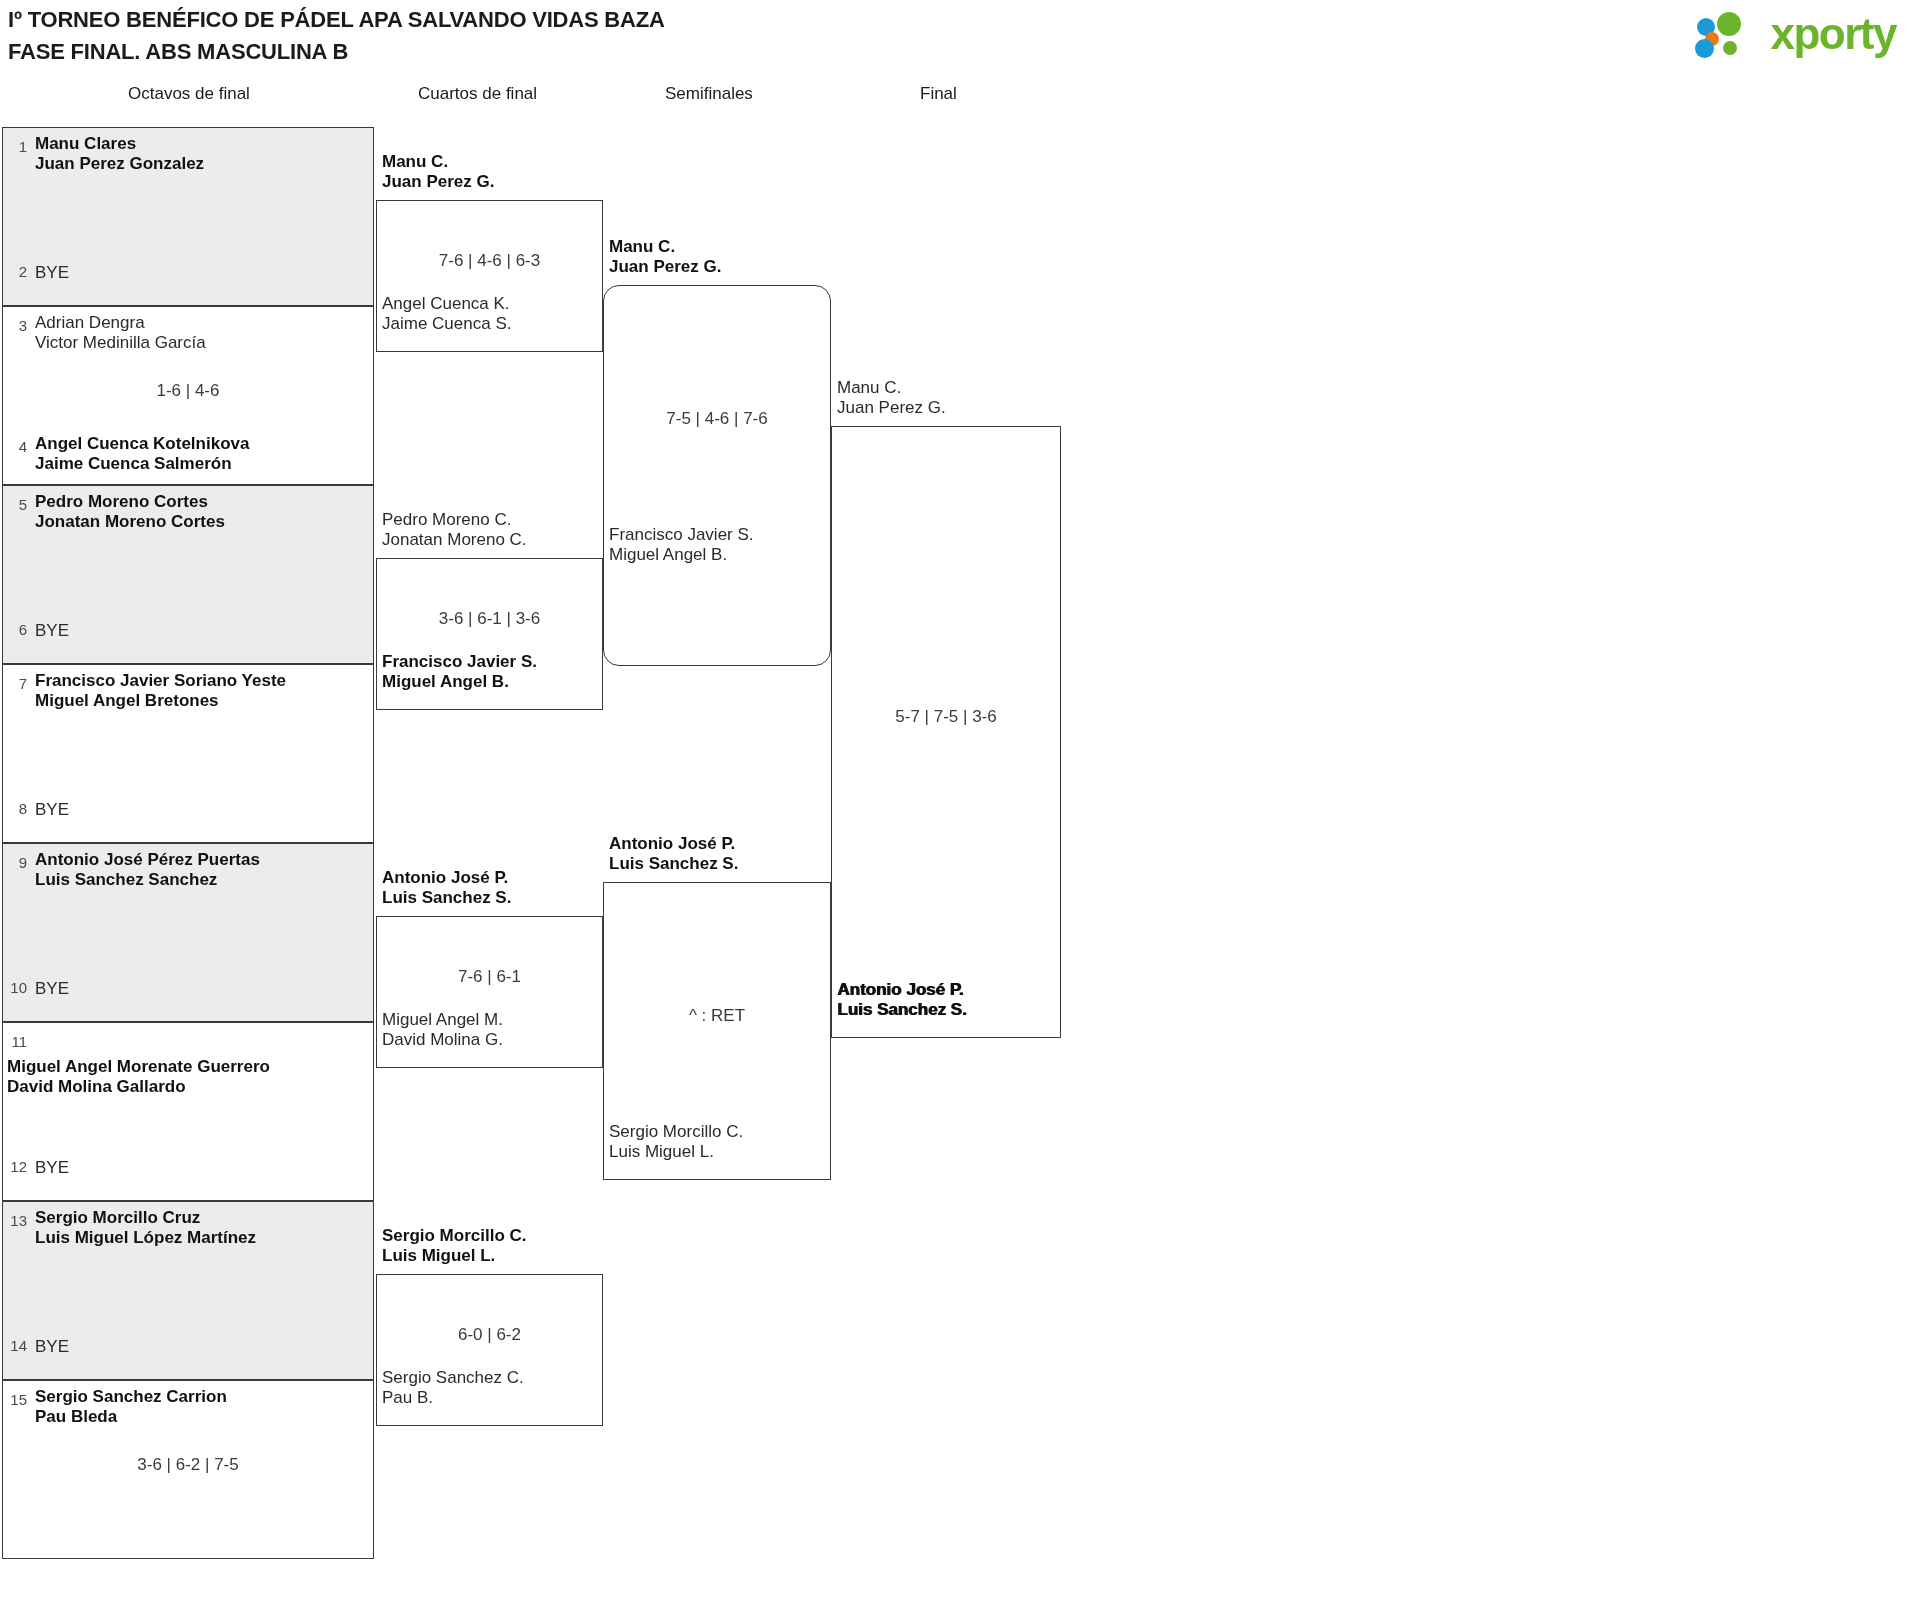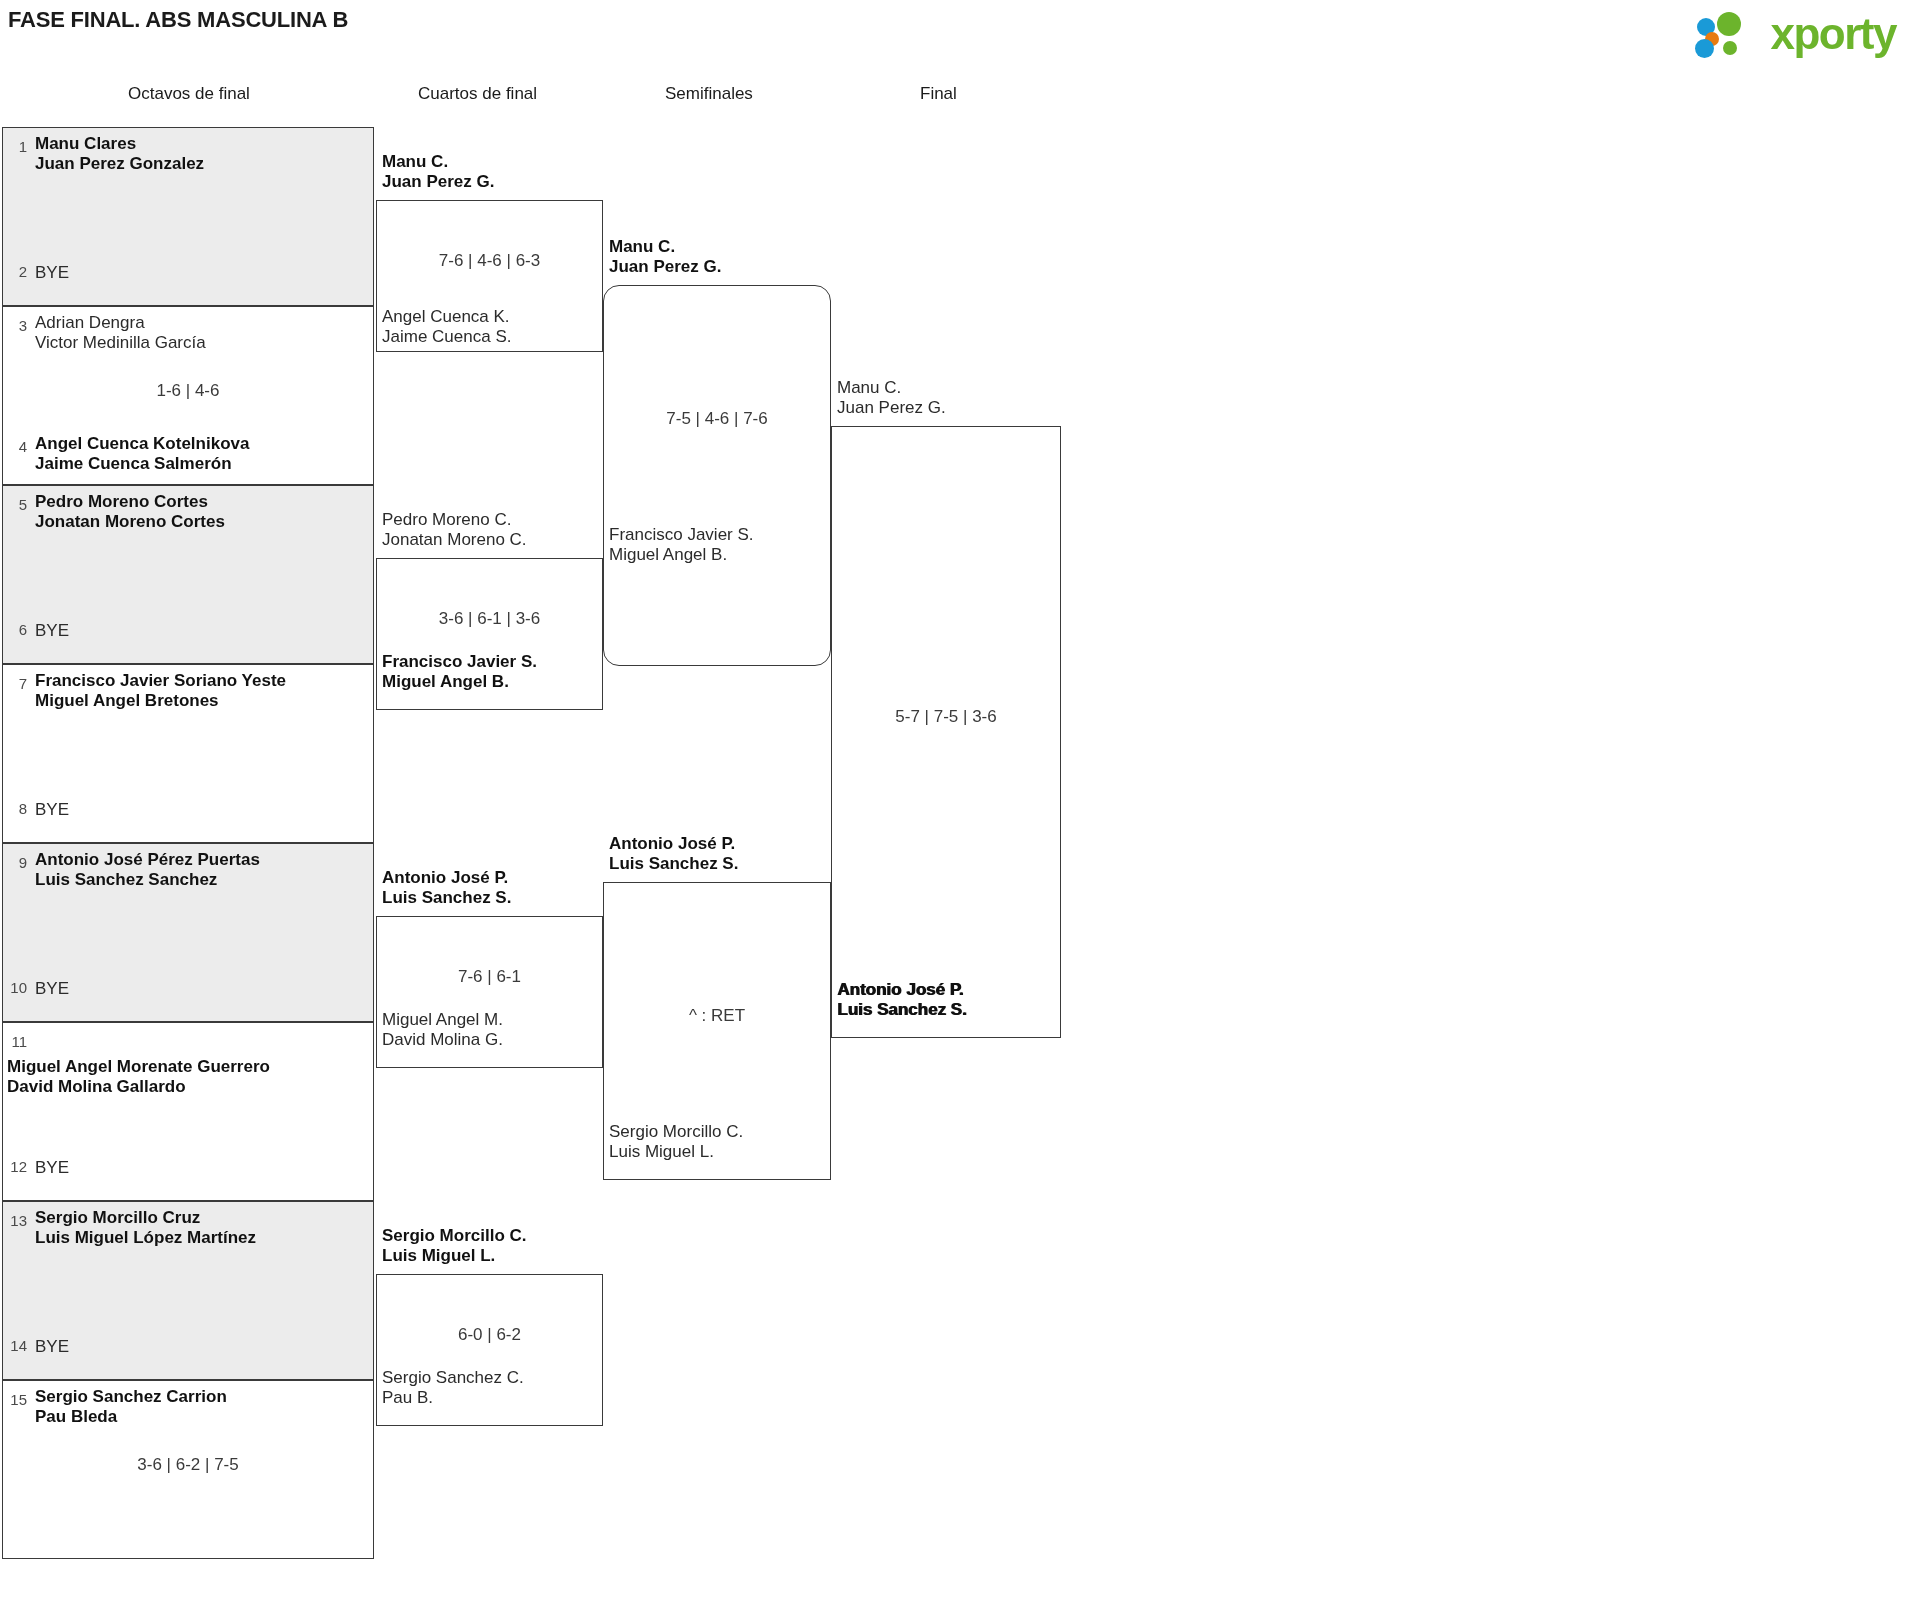--- a/index.html
+++ b/index.html
@@ -66,20 +66,21 @@
     white-space: nowrap;
   }
   .entry.win { font-weight: bold; color: #111; }
 </style>
 </head>
 <body>
 
 <div id="root">
 
   <div class="title-block">
+    <div class="title-line">Iº TORNEO BENÉFICO DE PÁDEL APA SALVANDO VIDAS BAZA</div>
     <div class="title-line">FASE FINAL. ABS MASCULINA B</div>
   </div>
 
   <div class="logo">
     <div class="logo-dots">
       <span class="dot" style="left:4px;  top:8px;  width:18px; height:18px; background:#1a9ad7;"></span>
       <span class="dot" style="left:12px; top:22px; width:14px; height:14px; background:#e87b10;"></span>
       <span class="dot" style="left:2px;  top:29px; width:19px; height:19px; background:#1a9ad7;"></span>
       <span class="dot" style="left:24px; top:2px;  width:24px; height:24px; background:#6cb42c;"></span>
       <span class="dot" style="left:30px; top:31px; width:14px; height:14px; background:#6cb42c;"></span>
@@ -210,21 +211,21 @@
         </div>
         <div class="r1-score" style="top: 73.5px;">3-6 | 6-2 | 7-5</div>
       </div>
       <div class="rbox" style="left: 376px; width: 227px; top: 200px; height: 152px;">
         <div class="rbox-score" style="top: 50px;">7-6 | 4-6 | 6-3</div>
       </div>
       <div class="entry win" style="left: 382px; top: 152px;">
         <div>Manu C.</div>
         <div>Juan Perez G.</div>
       </div>
-      <div class="entry" style="left: 382px; top: 307px;">
+      <div class="entry" style="left: 382px; top: 294px;">
         <div>Angel Cuenca K.</div>
         <div>Jaime Cuenca S.</div>
       </div>
       <div class="rbox" style="left: 376px; width: 227px; top: 558px; height: 152px;">
         <div class="rbox-score" style="top: 50px;">3-6 | 6-1 | 3-6</div>
       </div>
       <div class="entry" style="left: 382px; top: 510px;">
         <div>Pedro Moreno C.</div>
         <div>Jonatan Moreno C.</div>
       </div>

